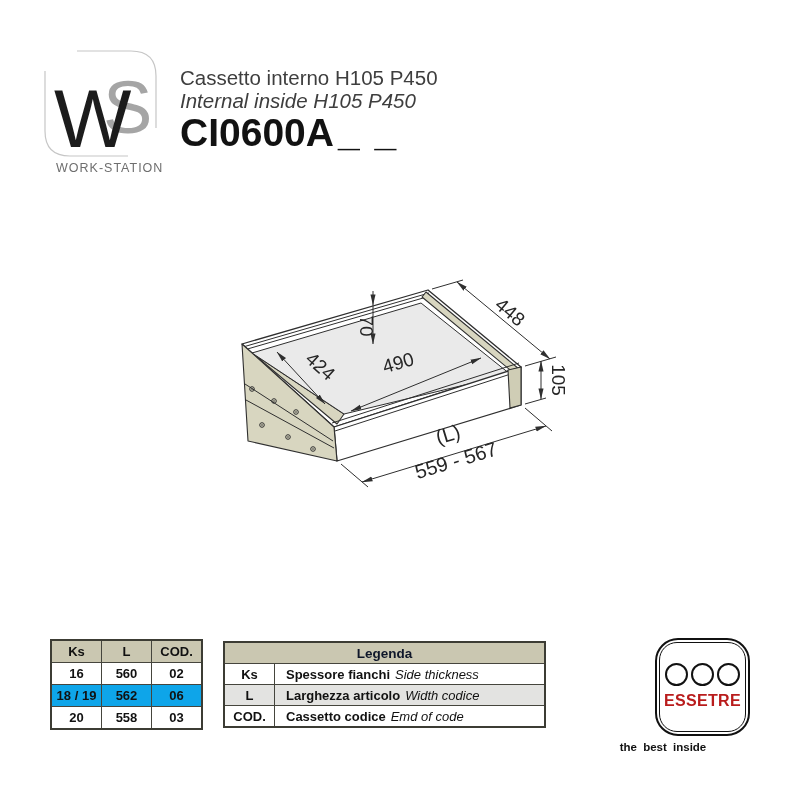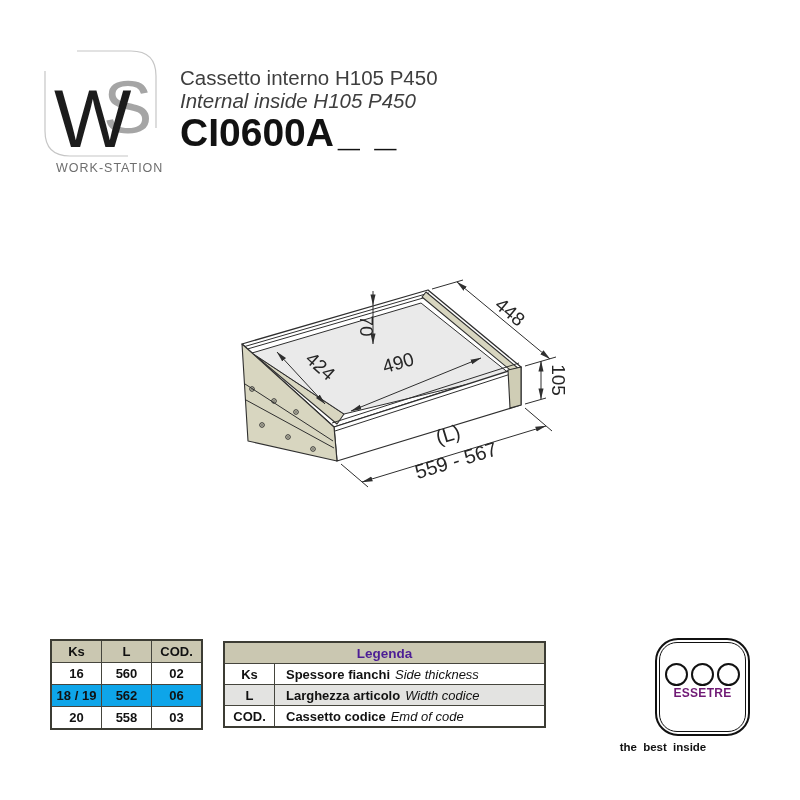--- a/index.html
+++ b/index.html
@@ -35,37 +35,37 @@
   table{border-collapse:collapse;}
   .size-table{position:absolute;left:50px;top:639px;border:2px solid #3c3c34;}
   .size-table th,.size-table td{border:1px solid #45453d;width:49px;height:21px;
       text-align:center;font-size:13px;font-weight:bold;color:#111;padding:0;}
   .size-table th{background:#cac7b1;}
   .size-table tr.alt td{background:#0ea5e9;}
 
   
   .legend-table{position:absolute;left:223px;top:641px;border:2px solid #3c3c34;}
   .legend-table th{border:1px solid #45453d;background:#cac7b1;height:20px;
-      font-size:13.5px;font-weight:bold;color:#4c1d95;text-align:center;padding:0;}
+      font-size:13.5px;font-weight:bold;color:#0f172a;text-align:center;padding:0;}
   .legend-table td{border:1px solid #45453d;height:20px;font-size:13px;color:#111;padding:0;}
   .legend-table td.key{width:49px;text-align:center;font-weight:bold;}
   .legend-table td.lab{width:258px;text-align:left;padding-left:11px;margin-left:37px;}
   .legend-table tr.alt td{background:#e3e3e1;}
   .lab .it{font-weight:bold;}
   .lab .en{font-style:italic;margin-left:5px;}
 
   
   .essetre-box{position:absolute;left:655px;top:638px;width:95px;height:98px;
       border:2.5px solid #111;border-radius:23px;box-sizing:border-box;}
   .essetre-inner{position:absolute;left:2px;top:2px;right:2px;bottom:2px;
       border:1.5px solid #111;border-radius:18px;display:flex;flex-direction:column;
       align-items:center;padding-top:20px;box-sizing:border-box;}
   .circles{display:flex;gap:3px;}
   .circle{width:19px;height:19px;border:2px solid #111;border-radius:50%;}
-  .brand-name{font-size:12px;font-weight:bold;letter-spacing:0.3px;color:#701a75;}
+  .brand-name{margin-top:6px;font-size:16px;font-weight:bold;letter-spacing:0.3px;color:#b91c1c;}
   .brand-tagline{position:absolute;left:608px;top:741px;width:110px;text-align:center;
       font-size:11.5px;font-weight:bold;word-spacing:3px;color:#111;}
 </style>
 </head>
 <body>
 
 <div class="page">
 
   <svg class="logo-frame" width="124" height="118" viewBox="40 44 124 118">
     <path d="M 77 51 L 131 51 Q 156 51 156 76 L 156 128" fill="none" stroke="#c6c6c6" stroke-width="1.2"></path>

